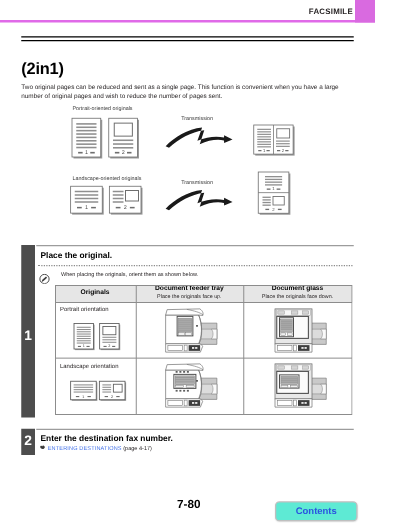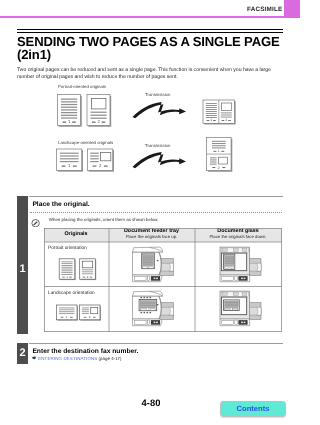--- a/index.html
+++ b/index.html
@@ -257,21 +257,21 @@
 <div class="page">
 
   <div>
     <div class="hdr-rule"></div>
     <div class="hdr-block"></div>
     <div class="hdr-label">FACSIMILE</div>
   </div>
 
   <div class="trule" style="top:29.2px"></div>
   <div class="trule" style="top:32.4px"></div>
-  <h1><span>SENDING TWO PAGES AS A SINGLE PAGE</span><br><span>(2in1)</span></h1>
+  <h1><br><span>(2in1)</span></h1>
   <p class="intro">Two original pages can be reduced and sent as a single page. This function is convenient when you have a large number of original pages and wish to reduce the number of pages sent.</p>
 
   <div class="diag">
     <div class="dlabel" style="left:58px;top:4.2px">Portrait-oriented originals</div>
     <div class="dlabel" style="left:145px;top:12px">Transmission</div>
     <div class="dlabel" style="left:58px;top:59.5px">Landscape-oriented originals</div>
     <div class="dlabel" style="left:145px;top:62.5px">Transmission</div>
     <svg id="diagsvg" width="300" height="102" viewBox="0 0 300 102">
       <defs>
         <g id="pmark">
@@ -483,16 +483,16 @@
       <div class="note" style="left:3.4px;top:12.55px;font-size:4.45px;line-height:4.45px;">
         <svg width="4.6" height="3.6" viewBox="0 0 46 36" style="vertical-align:0.2px">
             <path d="M2 12 C2 8 6 6 10 7 L22 10 L22 5 C22 2 25 1 27 3 L28 8 L31 6 C33 5 35 7 34 9 L33 13 L37 12 C39 11 41 13 40 15 L38 20 C36 27 30 32 22 32 C12 32 4 26 2 18 Z" fill="#3a3a3a"></path>
           </svg>
         <span class="lnk">ENTERING DESTINATIONS</span>
         <span>(page 4-17)</span>
       </div>
     </div>
   </div>
 
-  <div class="pageno">4-80</div>
+  <div class="pageno">7-80</div>
   <div class="contents">Contents</div>
 
 </div>
 
 </body></html>

